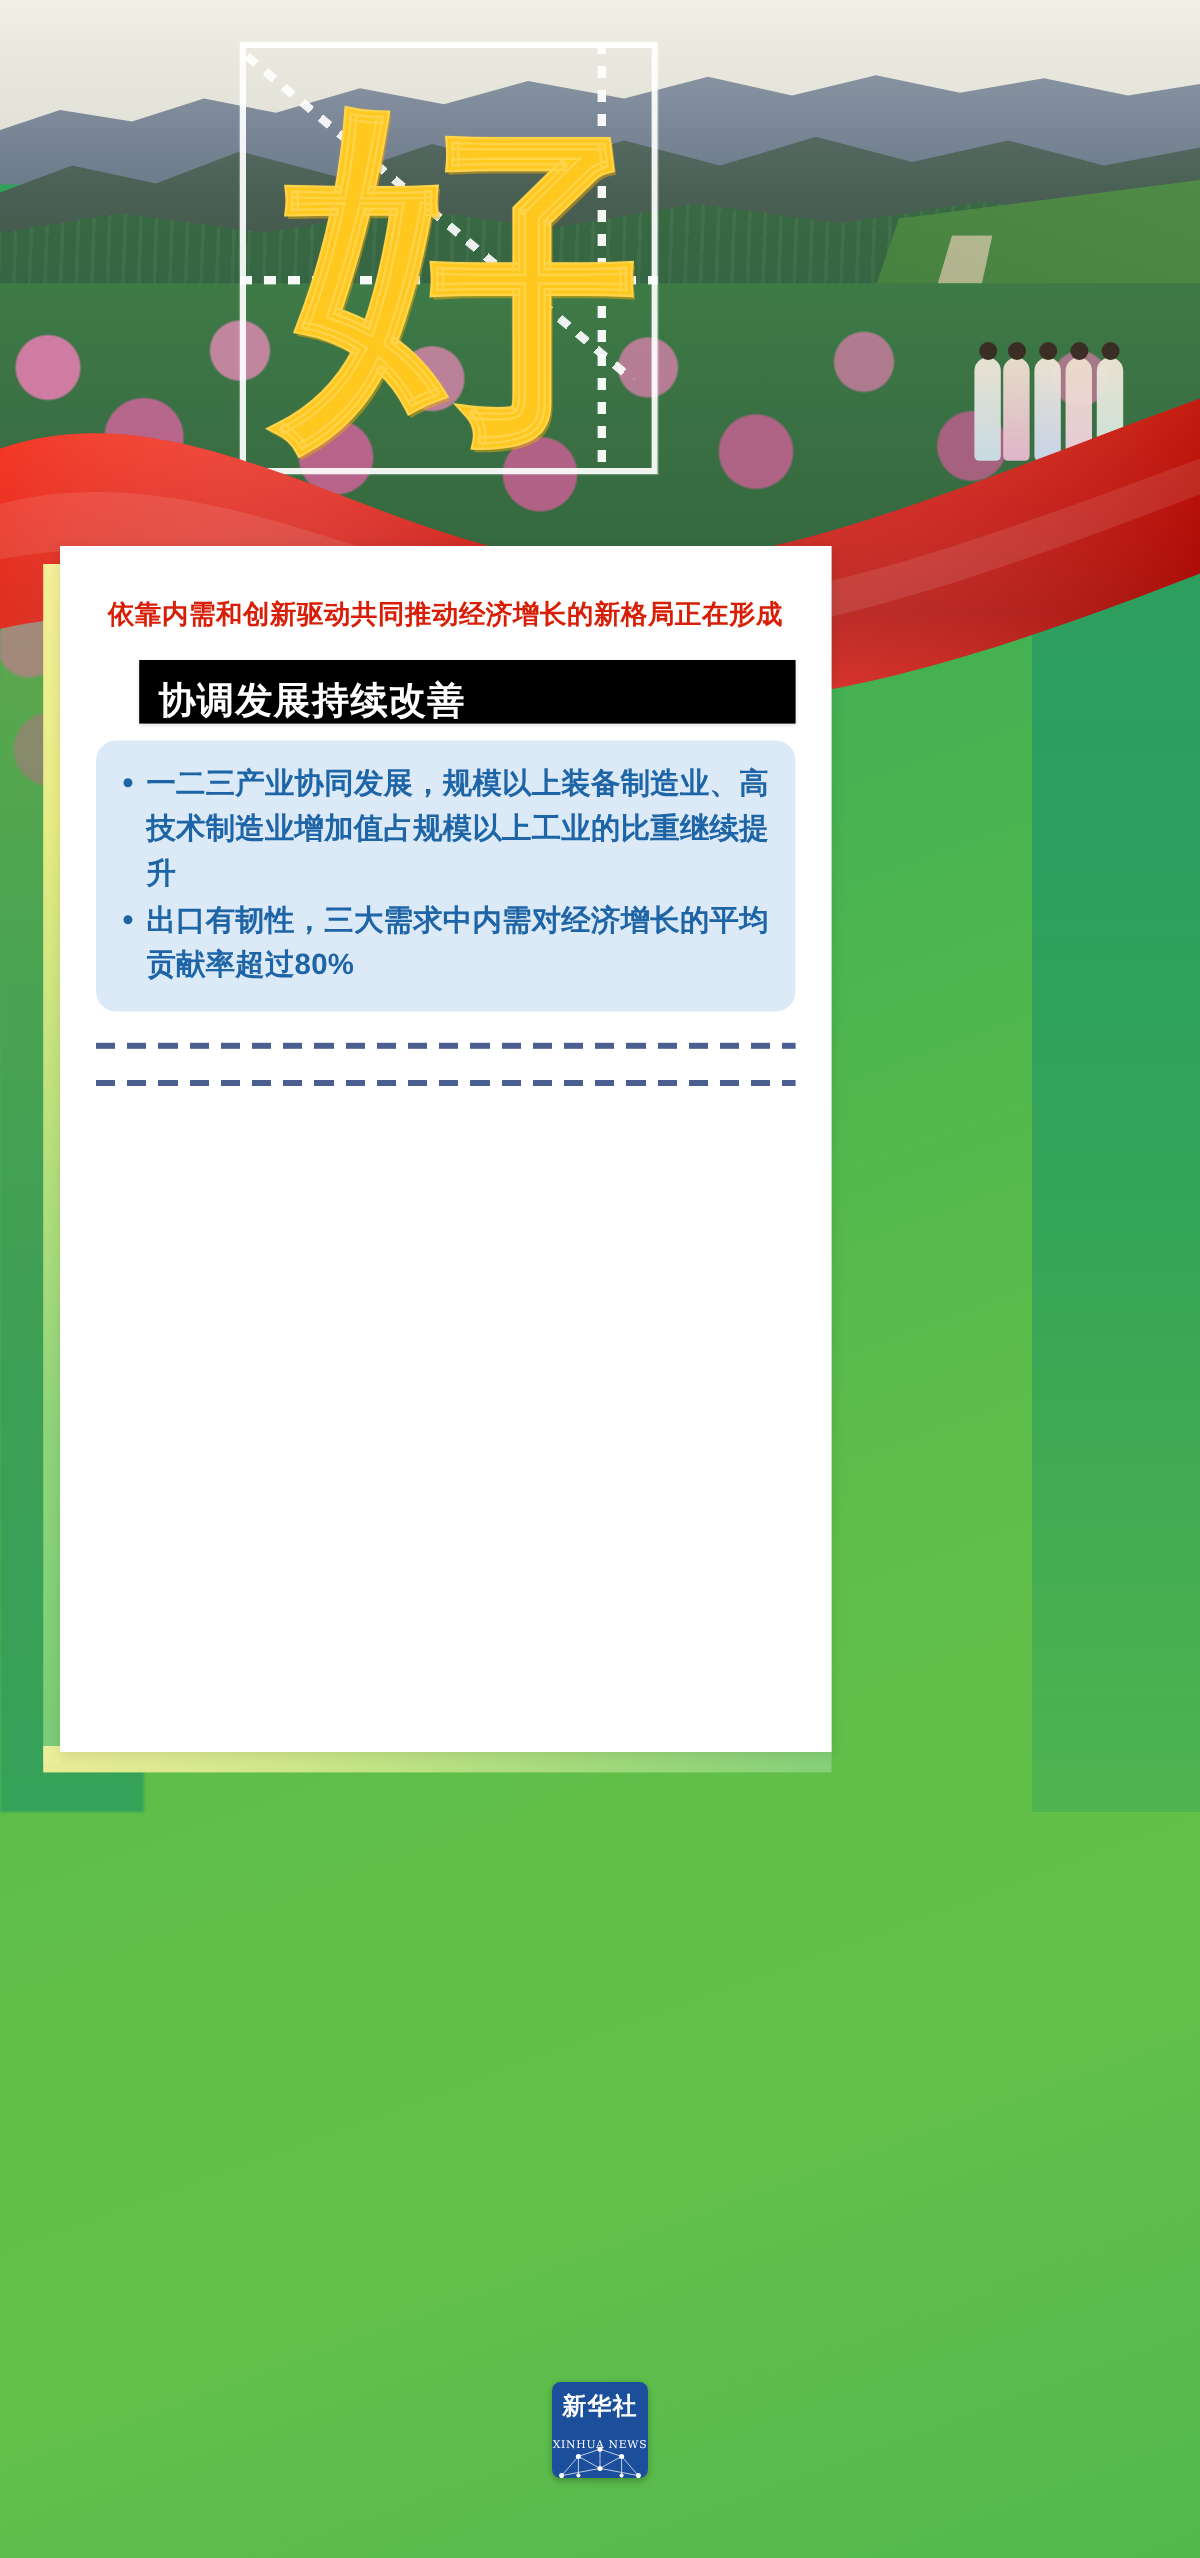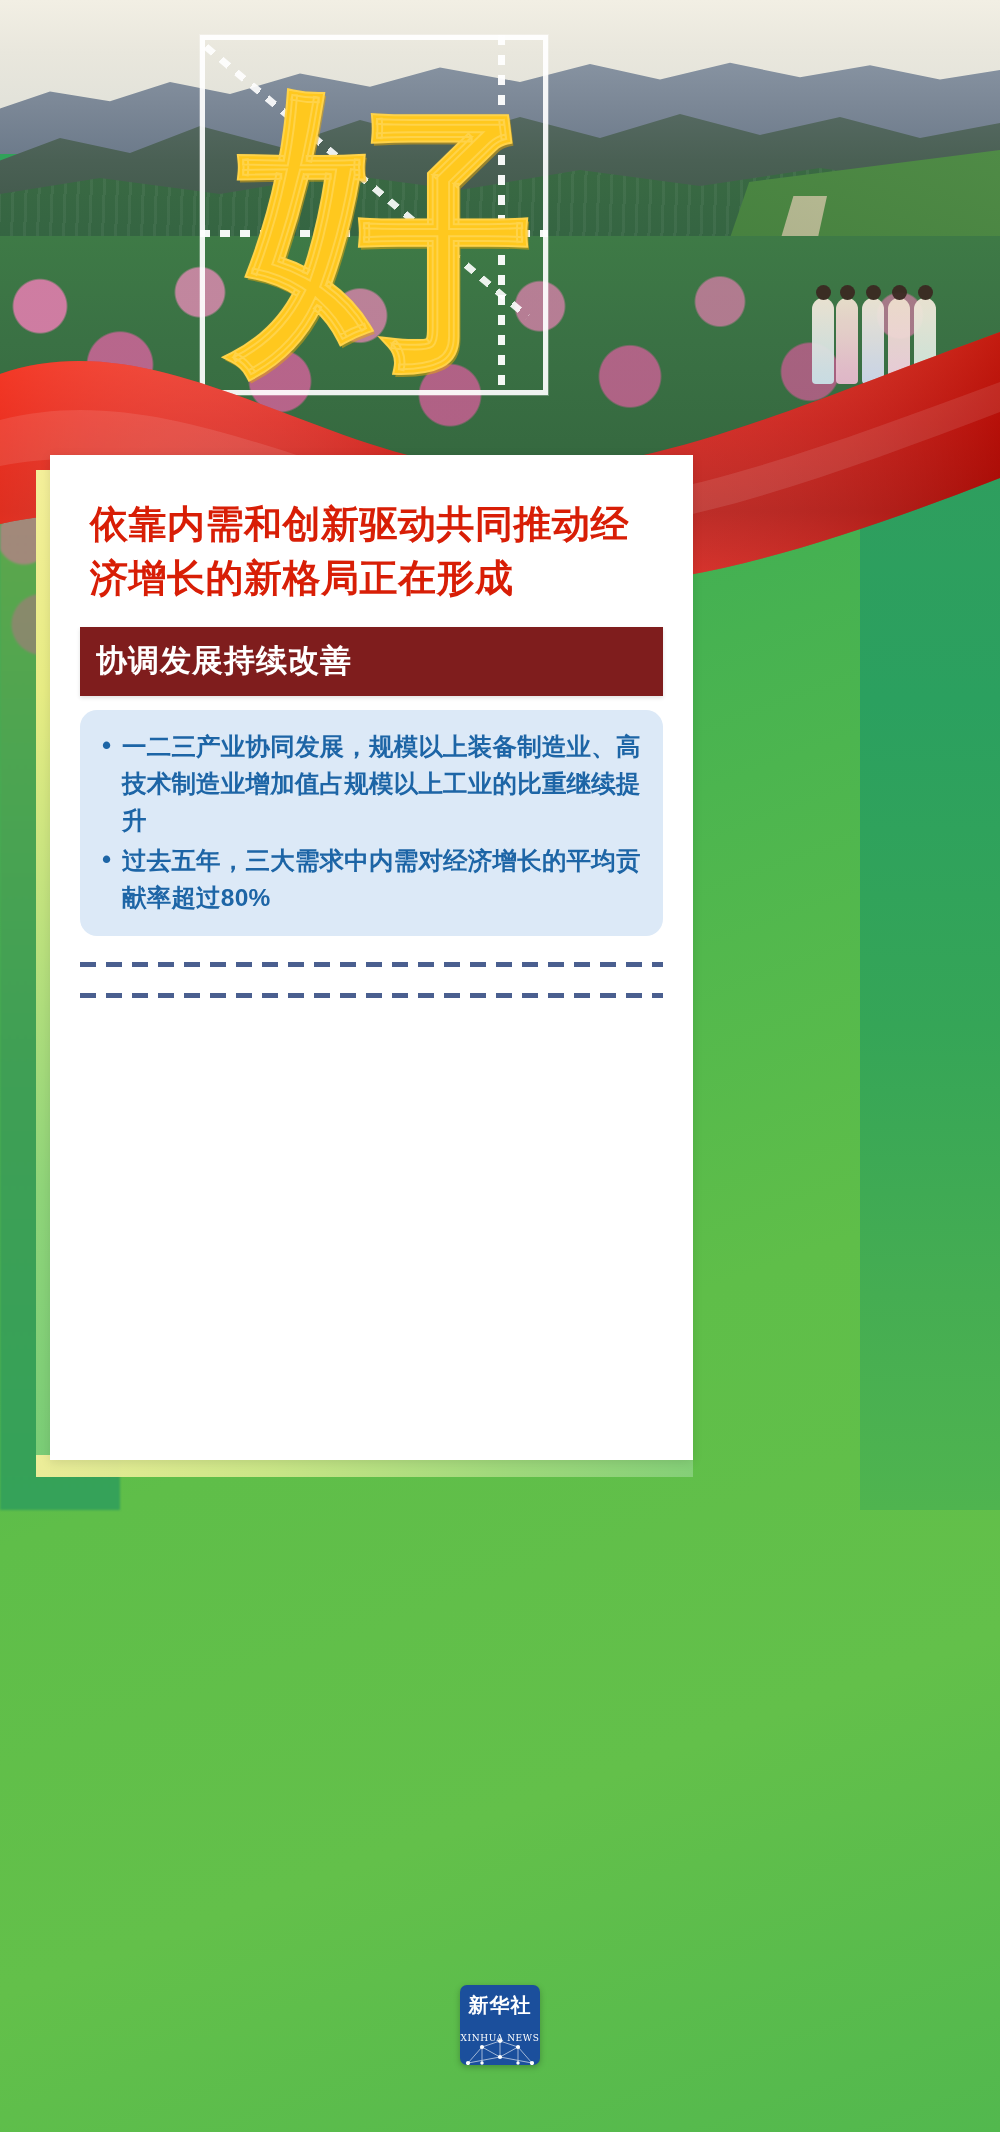--- a/index.html
+++ b/index.html
@@ -153,31 +153,32 @@
     background:linear-gradient(90deg,#f3ef9b,#cfe78a 35%,#a4da7e 70%,#86d07a 100%);
     opacity:.95;
   }
 
   .card-inner { position:absolute; left:0; top:0; width:643px; padding:42px 30px 0 30px; }
 
   
   .headline {
     color:#d81e06;
     font-family:"DejaVu Serif","Liberation Serif",serif;
-    font-size:38px; font-weight:700; line-height:1.42; letter-spacing:.5px;
+    font-size:22px; font-weight:700; line-height:1.42; letter-spacing:.5px;
     margin:0 0 22px 10px;
   }
 
   
   .sec-bar {
-    background:#7f1d1d; color:#ffffff;
+    background:#000000; color:#ffffff;
     font-size:31px; font-weight:700; line-height:1;
-    padding:18px 14px 20px 16px;
+    padding:18px 14px 4px 16px;
     letter-spacing:1px;
     box-shadow:0 2px 4px rgba(0,0,0,.12);
+    margin-left:36px;
   }
 
   
   .sec-body {
     background:#dce9f7; margin-top:14px; padding:18px 22px 20px 18px;border-radius:17px;
   }
   .blist { list-style:none; }
   .bitem {
     position:relative; padding-left:24px;
     color:#1d65a6; font-size:24.5px; font-weight:700; line-height:1.52;
@@ -275,21 +276,21 @@
   <div class="card">
     <div class="card-inner">
 
       <h1 class="headline">依靠内需和创新驱动共同推动经济增长的新格局正在形成</h1>
 
       <div>
         <div class="sec-bar">协调发展持续改善</div>
         <div class="sec-body">
           <ul class="blist">
             <li class="bitem">一二三产业协同发展，规模以上装备制造业、高技术制造业增加值占规模以上工业的比重继续提升</li>
-            <li class="bitem">过去五年，三大需求中内需对经济增长的平均贡献率超过80%</li>
+            <li class="bitem">出口有韧性，三大需求中内需对经济增长的平均贡献率超过80%</li>
           </ul>
         </div>
       </div>
 
       <div class="sep"></div>
 
       <div>
       </div>
 
       <div class="sep"></div>

